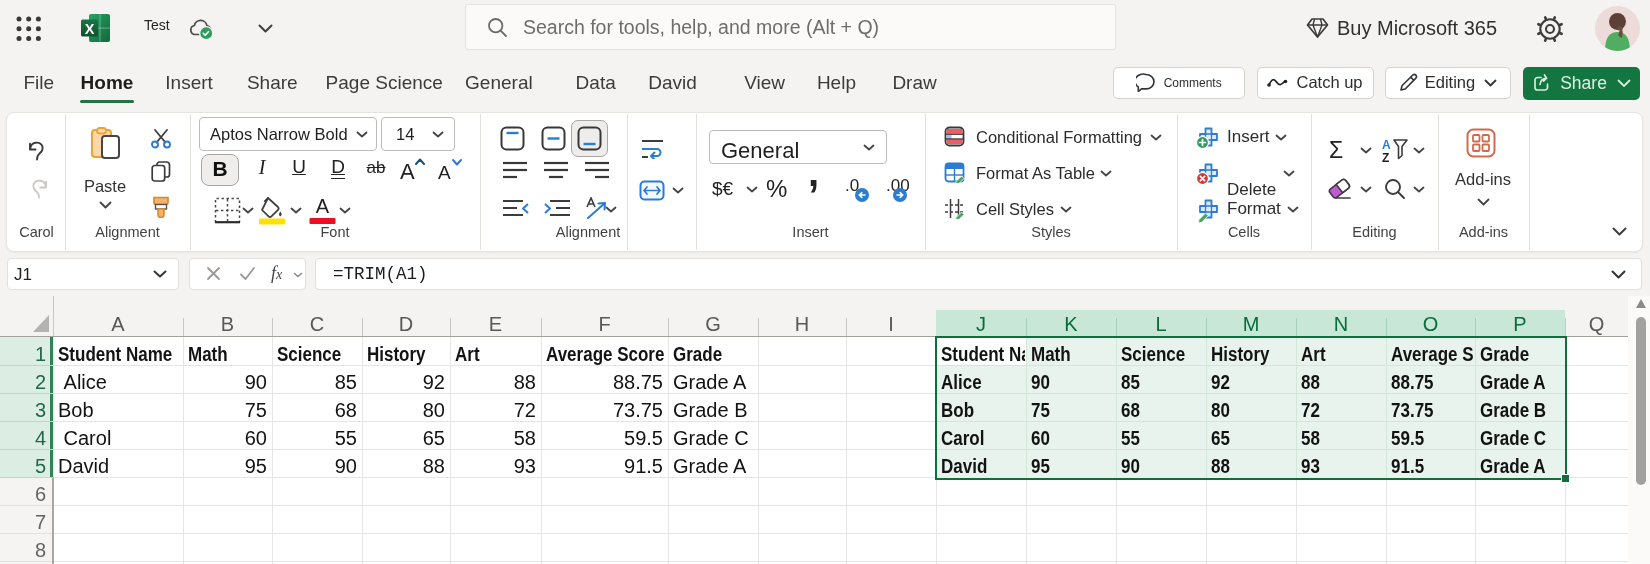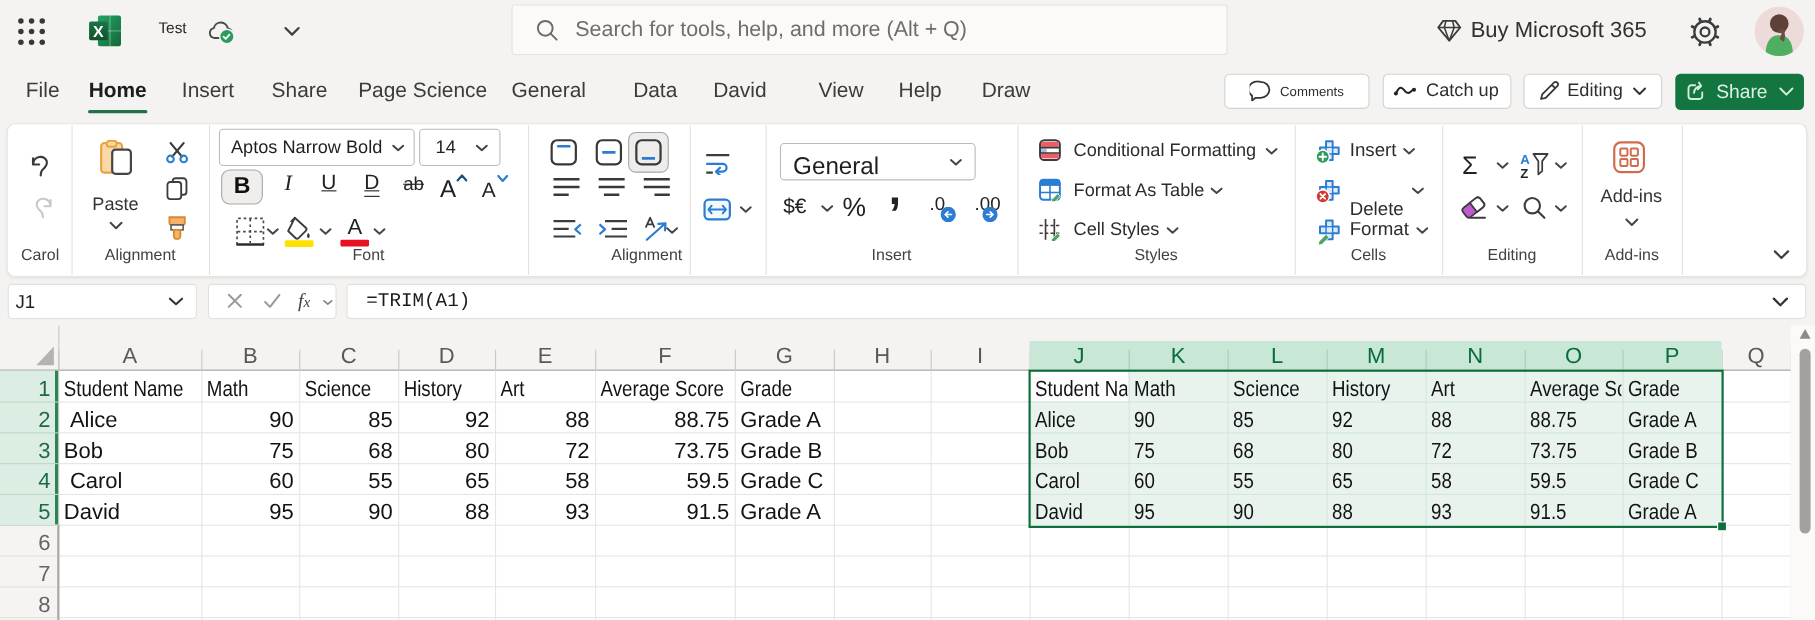--- a/index.html
+++ b/index.html
@@ -1,21 +1,21 @@
 <!DOCTYPE html>
 <html><head><meta charset="utf-8"><style>
 *{margin:0;padding:0;box-sizing:border-box}
 html,body{width:1650px;height:564px;overflow:hidden}
 body{font-family:"Liberation Sans",sans-serif;background:#f4f3f1;position:relative}
 .abs{position:absolute}
 .lbl{position:absolute;font-size:14.5px;color:#424242;text-align:center;transform:translateX(-50%)}
 .combo{position:absolute;background:#fff;border:1px solid #bdbbb9;border-radius:4px}
 .btn{position:absolute;background:#fff;border:1px solid #d4d2cf;border-radius:5px;display:flex;align-items:center;justify-content:center}
 .cell{position:absolute;overflow:hidden;white-space:nowrap;font-size:20px;color:#131313;line-height:28px;padding-top:3px}
-.bcell{font-weight:normal;font-size:20px}
+.bcell{font-weight:bold;font-size:20px}
 .bn{display:inline-block;transform:scaleX(0.85);transform-origin:0 50%}
 </style></head><body>
 
 <svg class="abs" style="left:15px;top:15px" width="26" height="26" viewBox="-1 -1 26 26">
     <circle cx="3" cy="3" r="2.5" fill="#383838"></circle>
     <circle cx="3" cy="12.7" r="2.5" fill="#383838"></circle>
     <circle cx="3" cy="22.4" r="2.5" fill="#383838"></circle>
     <circle cx="12.7" cy="3" r="2.5" fill="#383838"></circle>
     <circle cx="12.7" cy="12.7" r="2.5" fill="#383838"></circle>
     <circle cx="12.7" cy="22.4" r="2.5" fill="#383838"></circle>

